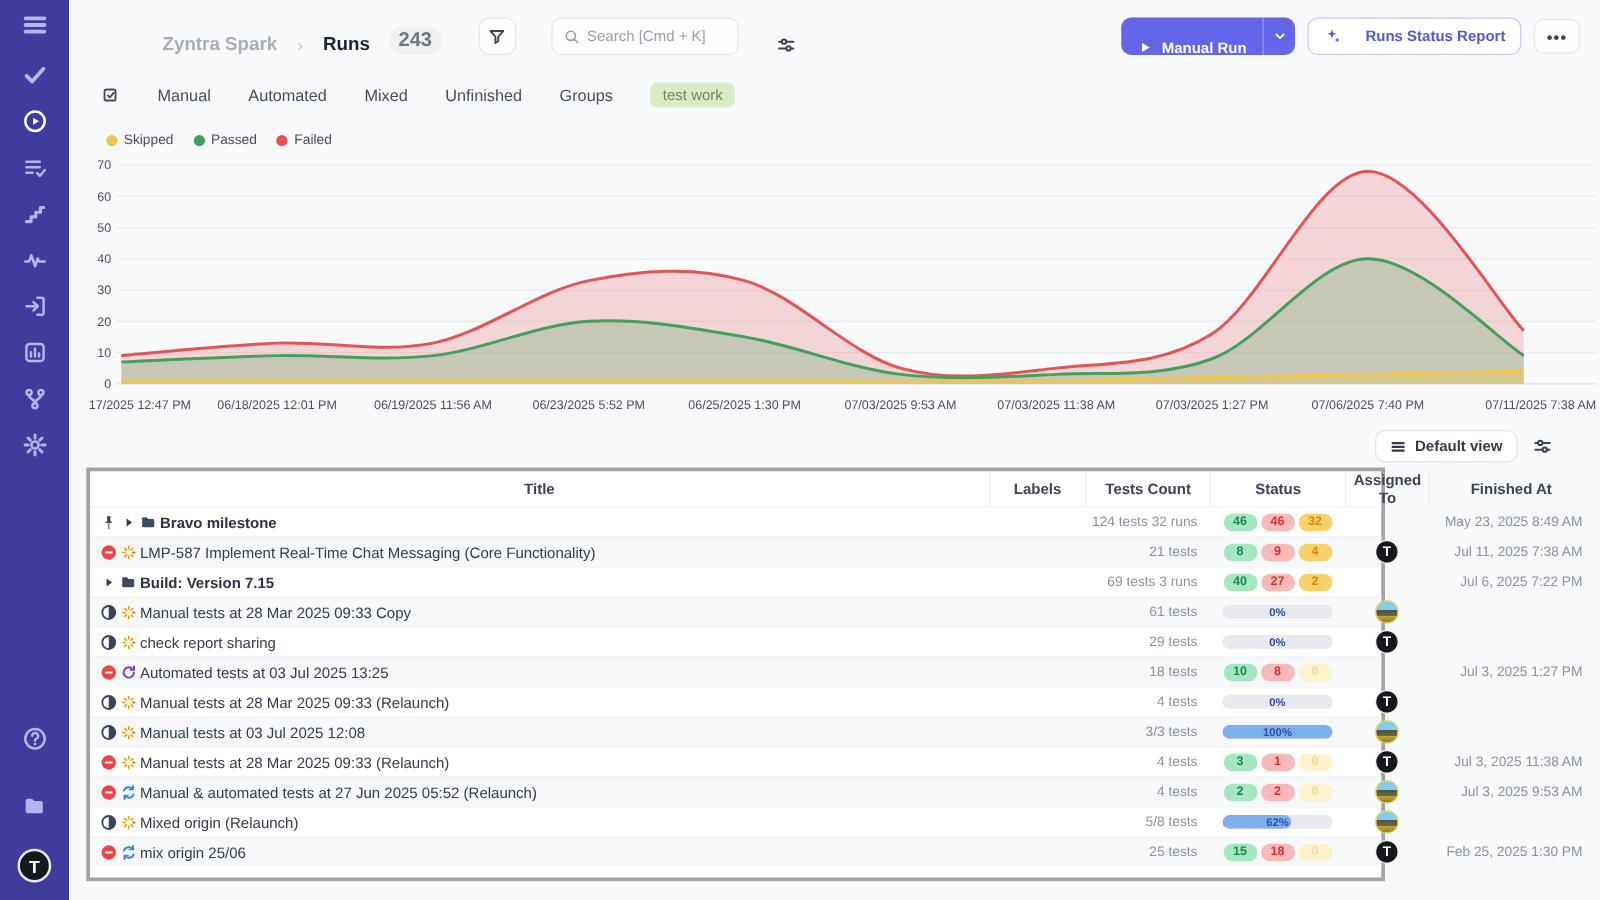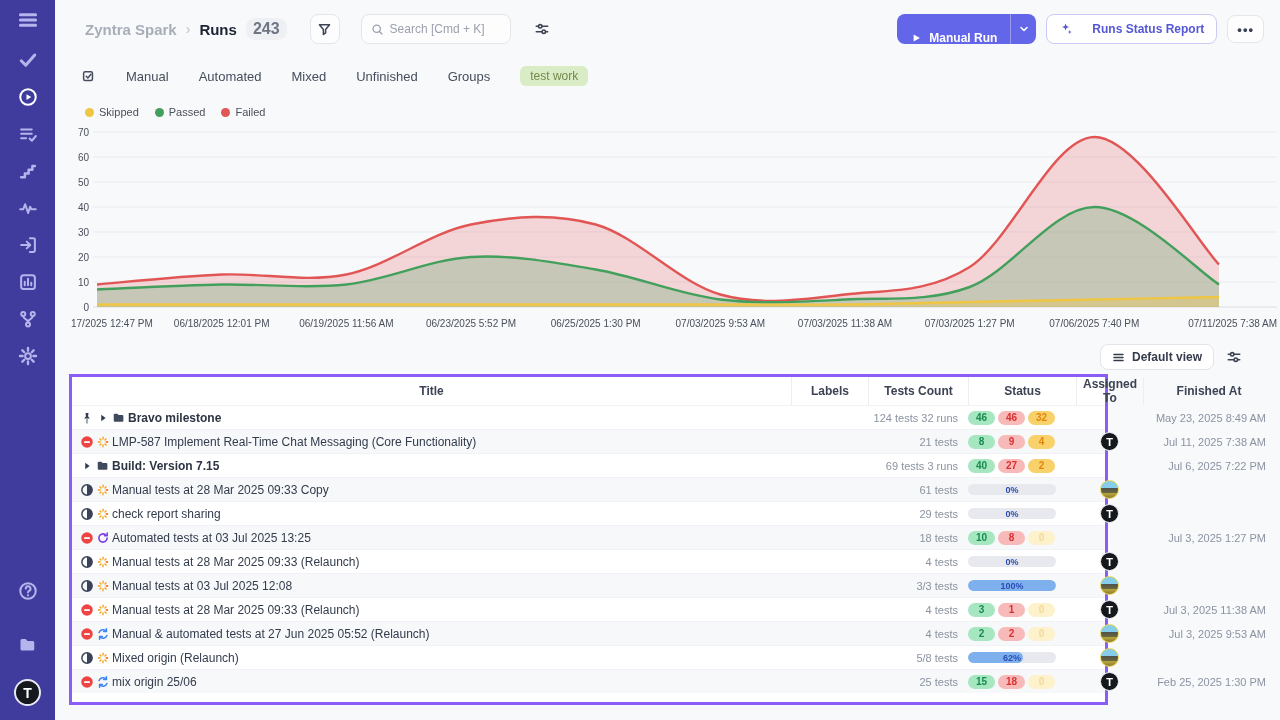--- a/index.html
+++ b/index.html
@@ -18,21 +18,21 @@
   .sb-burger svg { width:22px; height:22px; }
   .sb-bottom { margin-top:auto; display:flex; flex-direction:column; align-items:center; gap:14px; padding-bottom:14px; }
   .sb-avatar { width:27px; height:27px; border-radius:50%; background:#15181d; color:#fff;
     display:flex; align-items:center; justify-content:center; font-weight:bold; font-size:14px;
     border:2px solid #e8e8f4; }
 
   
   .main { margin-left:55px; height:720px; position:relative; }
 
   .topbar { height:58px; display:flex; align-items:center; padding:0 16px 0 30px; }
-  .crumbs { display:flex; align-items:center; gap:9px; }
+  .crumbs { display:flex; align-items:flex-end; gap:16px;margin-left:45px; }
   .crumb-project { color:#a8aeb9; font-size:15px; font-weight:bold; }
   .crumb-sep { color:#b9bfc9; font-size:14px; }
   .crumb-page { color:#1b2232; font-size:15px; font-weight:bold; }
   .count-badge { background:#eef0f4; color:#6d7685; font-size:16px; font-weight:bold;
     padding:2px 7px; border-radius:9px; }
   .iconbtn { width:30px; height:30px; border:1px solid #e4e6eb; border-radius:8px; background:#fdfdfe;
     display:flex; align-items:center; justify-content:center; color:#3c4354; cursor:pointer; margin-left:14px; }
   .iconbtn svg { width:15px; height:15px; }
   .searchbox { margin-left:12px; width:150px; height:30px; border:1px solid #e4e6eb; border-radius:8px;
     background:#fdfdfe; display:flex; align-items:center; padding:0 9px; gap:6px; color:#9aa1ad; }
@@ -68,36 +68,36 @@
   .legend-dot { width:9px; height:9px; border-radius:50%; }
 
   
   .viewbar { display:flex; justify-content:flex-end; align-items:center; gap:12px; padding-right:38px; height:30px; margin-top:4px; }
   .viewbtn { height:26px; display:flex; align-items:center; gap:7px; padding:0 11px; border:1px solid #e2e4e9;
     border-radius:8px; background:#fff; color:#343b4a; font-size:12px; font-weight:bold; cursor:pointer; }
   .viewbtn svg { width:13px; height:13px; }
   .viewbar .ghosticon { margin-left:0; }
 
   
-  .tablewrap { margin:2px 1px 4px 14px; width:1039px; border:3px solid #8b5cf6; background:#fff; padding-bottom:9px; }
+  .tablewrap { margin:2px 1px 4px 14px; width:1039px; border:3px solid #a3a3a3; background:#fff; padding-bottom:9px; }
   .thead, .trow { display:grid; grid-template-columns:719px 77px 100px 108px 67px 131px; align-items:center; }
   .thead { height:28px; }
   .th { font-size:12px; font-weight:bold; color:#3c4354; text-align:center; height:100%;
     display:flex; align-items:center; justify-content:center; }
   .th + .th { border-left:1px solid #eceef2; }
   .trow { height:24px; border-top:1px solid #f0f2f5; cursor:pointer; }
   .trow.alt { background:#f6f8fa; }
   .td { font-size:12px; height:100%; display:flex; align-items:center; }
   .t-title { padding-left:8px; gap:2px; color:#333c4d; overflow:hidden; white-space:nowrap; }
   .t-title .rowicon { display:flex; flex:none; }
   .t-title .rowicon svg { width:14px; height:14px; }
   .t-title .title-text { font-size:12px; }
   .group-title { font-weight:bold; color:#2c3443; }
   .t-tests { justify-content:flex-end; padding-right:10px; color:#8b93a2; font-size:11px; }
-  .t-status { gap:3px; }
+  .t-status { justify-content:center; gap:3px; }
   .t-assignee { justify-content:center; }
   .t-finished { justify-content:flex-end; padding-right:8px; color:#8b93a2; font-size:11px; }
 
   .badge { min-width:27px; text-align:center; padding:1.5px 6px; border-radius:9px; font-size:10px; font-weight:bold; }
   .b-passed { background:#a6e7c1; color:#178a4e; }
   .b-failed { background:#f8b9b9; color:#d93030; }
   .b-skipped { background:#f8d härm16b; }
   .b-skipped { background:#f8d16b; color:#e2850f; }
   .b-skipped.faded { background:#fdf2cc; color:#eeda9d; }
 

